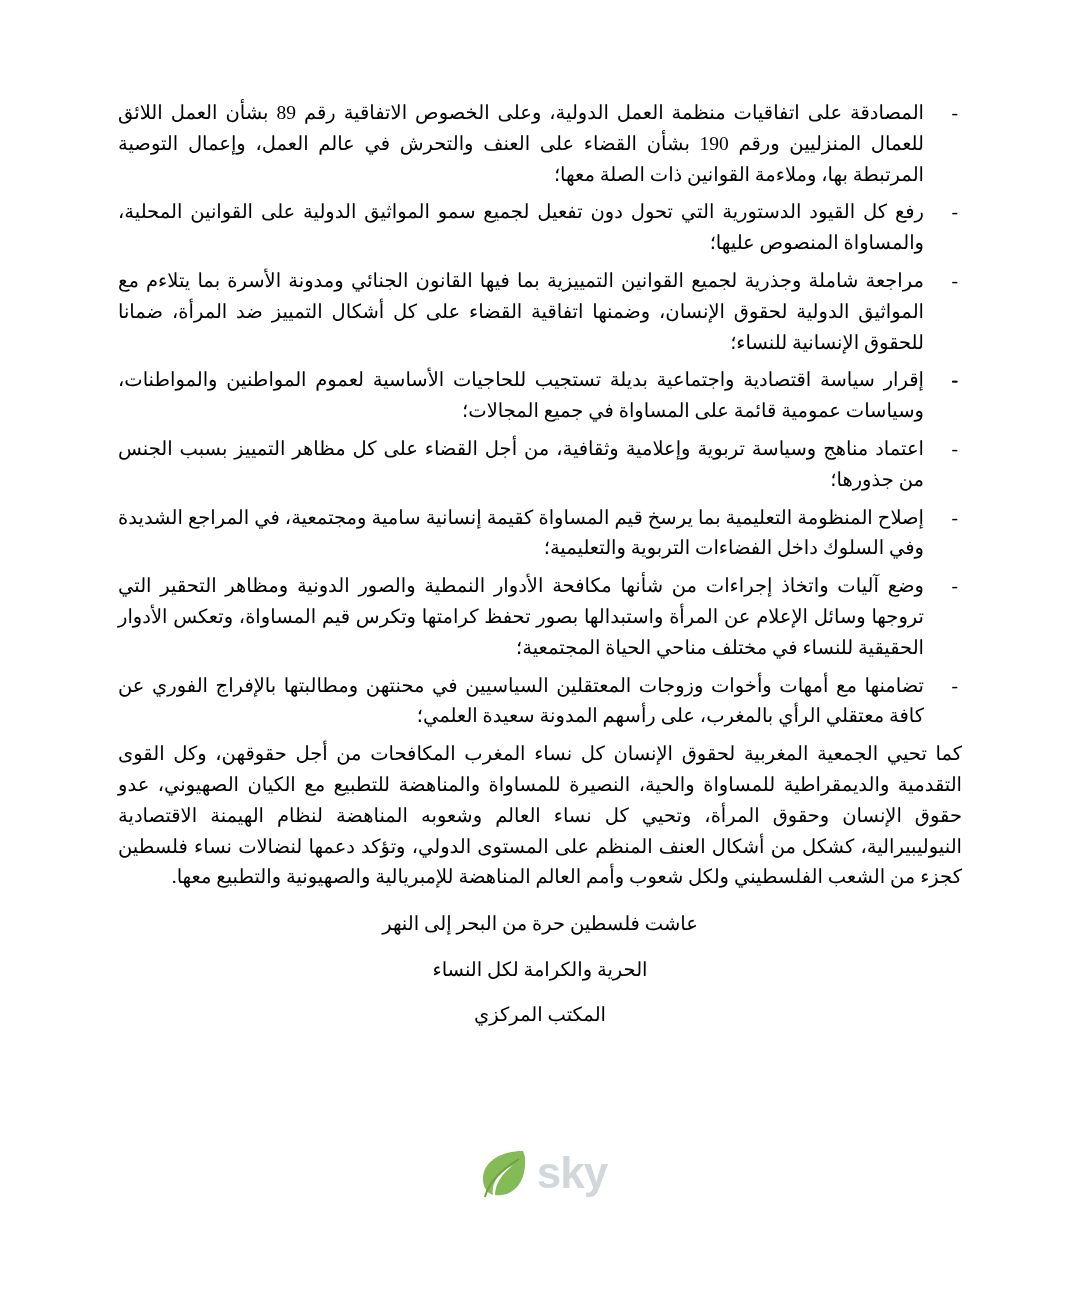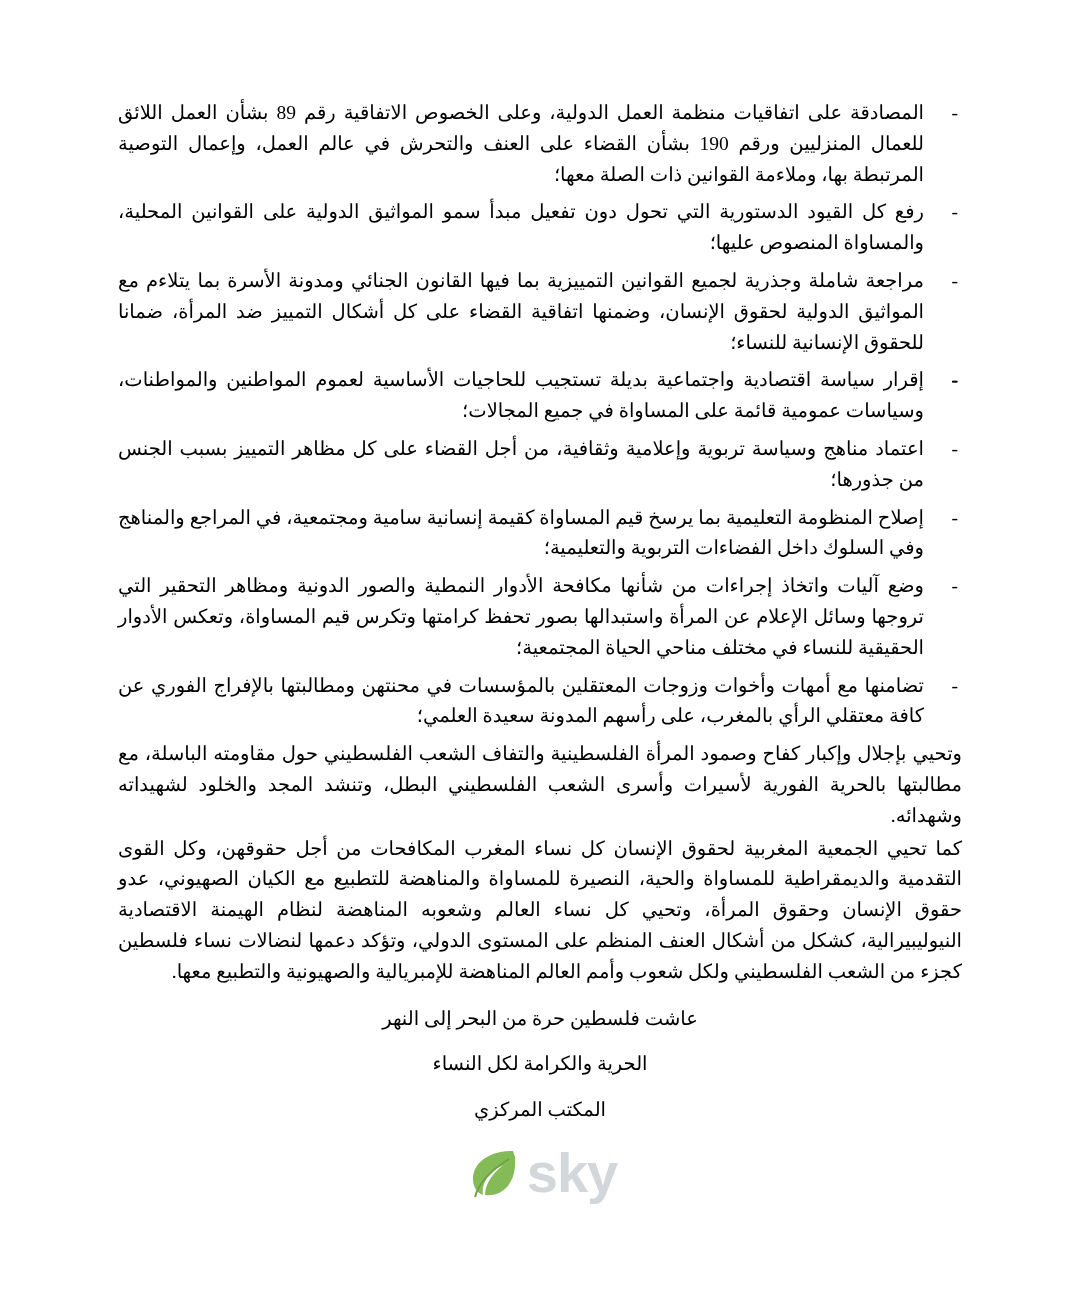--- a/index.html
+++ b/index.html
@@ -75,21 +75,21 @@
     height: 70px;
     pointer-events: none;
     display: flex;
     align-items: center;
     justify-content: center;
     gap: 6px;
     opacity: 0.92;
   }
   .wm-sky {
     font-family: "Liberation Sans", sans-serif;
-    font-size: 56px;
+    font-size: 44px;
     font-weight: 700;
     color: #cfd4d8;
     letter-spacing: -1px;
     line-height: 1;
   }
   .wm-leaf {
     position: relative;
     width: 58px;
     height: 52px;
   }
@@ -109,21 +109,21 @@
 <div class="page">
   <div class="content">
 
     <ul class="bullets">
       <li>
         <span class="dash">-</span>
         <span>المصادقة على اتفاقيات منظمة العمل الدولية، وعلى الخصوص الاتفاقية رقم 89 بشأن العمل اللائق للعمال المنزليين ورقم 190 بشأن القضاء على العنف والتحرش في عالم العمل، وإعمال التوصية المرتبطة بها، وملاءمة القوانين ذات الصلة معها؛</span>
       </li>
       <li>
         <span class="dash">-</span>
-        <span>رفع كل القيود الدستورية التي تحول دون تفعيل مبدأ سمو المواثيق الدولية على القوانين المحلية، والمساواة المنصوص عليها؛</span>
+        <span>رفع كل القيود الدستورية التي تحول دون تفعيل لجميع سمو المواثيق الدولية على القوانين المحلية، والمساواة المنصوص عليها؛</span>
       </li>
       <li>
         <span class="dash">-</span>
         <span>مراجعة شاملة وجذرية لجميع القوانين التمييزية بما فيها القانون الجنائي ومدونة الأسرة بما يتلاءم مع المواثيق الدولية لحقوق الإنسان، وضمنها اتفاقية القضاء على كل أشكال التمييز ضد المرأة، ضمانا للحقوق الإنسانية للنساء؛</span>
       </li>
       <li>
         <span class="dash">-</span>
       </li>
       <li>
         <span class="dash">-</span>
@@ -131,33 +131,32 @@
       <li>
         <span class="dash">-</span>
         <span>إقرار سياسة اقتصادية واجتماعية بديلة تستجيب للحاجيات الأساسية لعموم المواطنين والمواطنات، وسياسات عمومية قائمة على المساواة في جميع المجالات؛</span>
       </li>
       <li>
         <span class="dash">-</span>
         <span>اعتماد مناهج وسياسة تربوية وإعلامية وثقافية، من أجل القضاء على كل مظاهر التمييز بسبب الجنس من جذورها؛</span>
       </li>
       <li>
         <span class="dash">-</span>
-        <span>إصلاح المنظومة التعليمية بما يرسخ قيم المساواة كقيمة إنسانية سامية ومجتمعية، في المراجع والمناهج وفي السلوك داخل الفضاءات التربوية والتعليمية؛</span>
+        <span>إصلاح المنظومة التعليمية بما يرسخ قيم المساواة كقيمة إنسانية سامية ومجتمعية، في المراجع الشديدة وفي السلوك داخل الفضاءات التربوية والتعليمية؛</span>
       </li>
       <li>
         <span class="dash">-</span>
         <span>وضع آليات واتخاذ إجراءات من شأنها مكافحة الأدوار النمطية والصور الدونية ومظاهر التحقير التي تروجها وسائل الإعلام عن المرأة واستبدالها بصور تحفظ كرامتها وتكرس قيم المساواة، وتعكس الأدوار الحقيقية للنساء في مختلف مناحي الحياة المجتمعية؛</span>
       </li>
       <li>
         <span class="dash">-</span>
-        <span>تضامنها مع أمهات وأخوات وزوجات المعتقلين بالمؤسسات في محنتهن ومطالبتها بالإفراج الفوري عن كافة معتقلي الرأي بالمغرب، على رأسهم المدونة سعيدة العلمي؛</span>
+        <span>تضامنها مع أمهات وأخوات وزوجات المعتقلين السياسيين في محنتهن ومطالبتها بالإفراج الفوري عن كافة معتقلي الرأي بالمغرب، على رأسهم المدونة سعيدة العلمي؛</span>
       </li>
     </ul>
 
-    <p class="para">وتحيي بإجلال وإكبار كفاح وصمود المرأة الفلسطينية والتفاف الشعب الفلسطيني حول مقاومته الباسلة، مع مطالبتها بالحرية الفورية لأسيرات وأسرى الشعب الفلسطيني البطل، وتنشد المجد والخلود لشهيداته وشهدائه.</p>
     <p class="para">كما تحيي الجمعية المغربية لحقوق الإنسان كل نساء المغرب المكافحات من أجل حقوقهن، وكل القوى التقدمية والديمقراطية للمساواة والحية، النصيرة للمساواة والمناهضة للتطبيع مع الكيان الصهيوني، عدو حقوق الإنسان وحقوق المرأة، وتحيي كل نساء العالم وشعوبه المناهضة لنظام الهيمنة الاقتصادية النيوليبيرالية، كشكل من أشكال العنف المنظم على المستوى الدولي، وتؤكد دعمها لنضالات نساء فلسطين كجزء من الشعب الفلسطيني ولكل شعوب وأمم العالم المناهضة للإمبريالية والصهيونية والتطبيع معها.</p>
 
     <div class="closing">
       <div>عاشت فلسطين حرة من البحر إلى النهر</div>
       <div>الحرية والكرامة لكل النساء</div>
       <div>المكتب المركزي</div>
 
     </div>
 
   </div>

